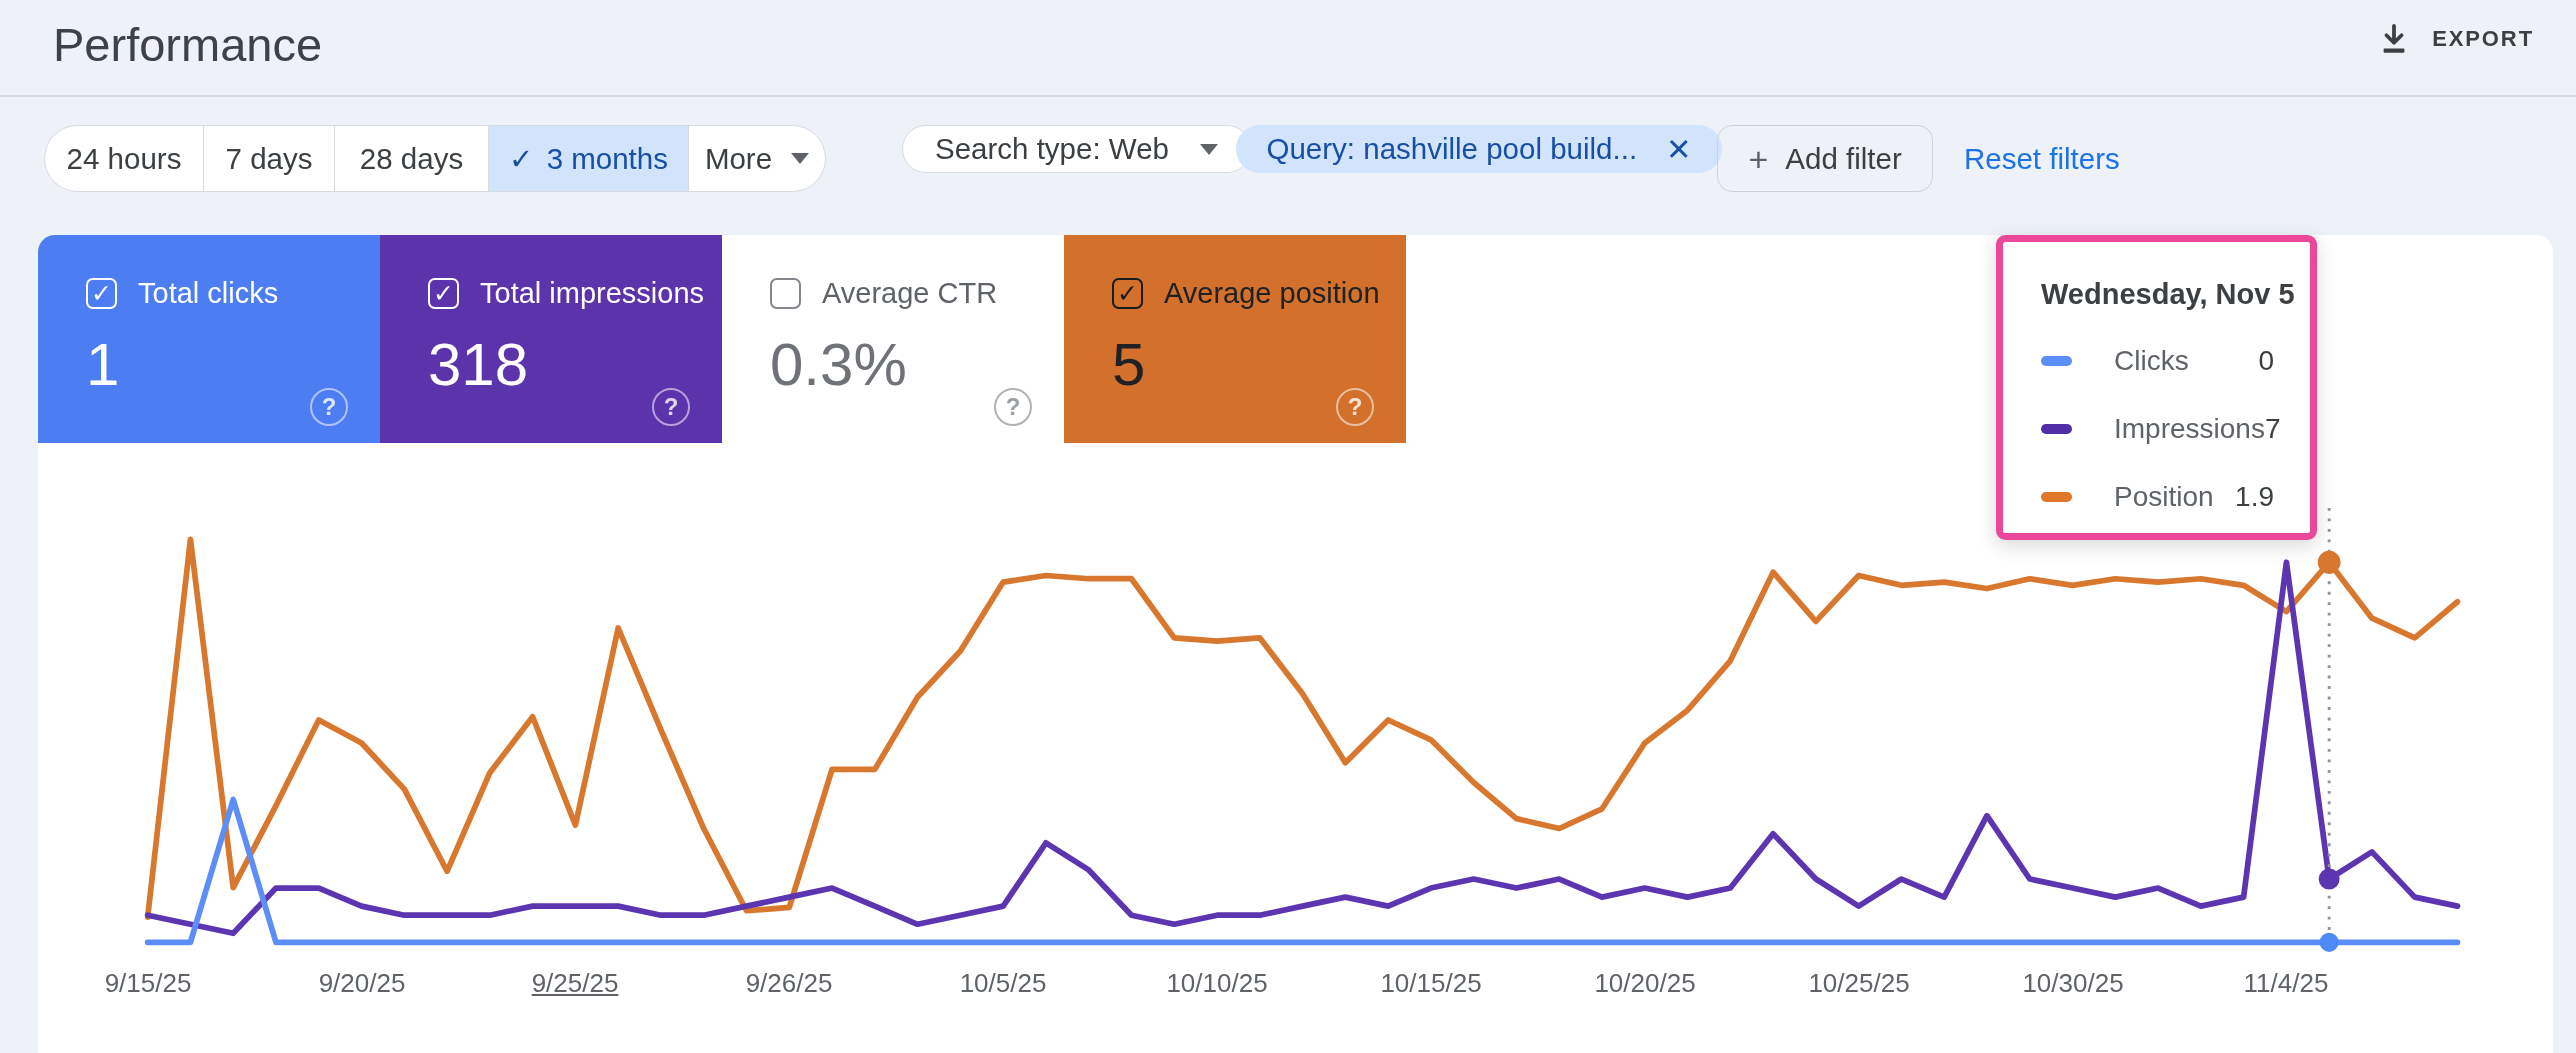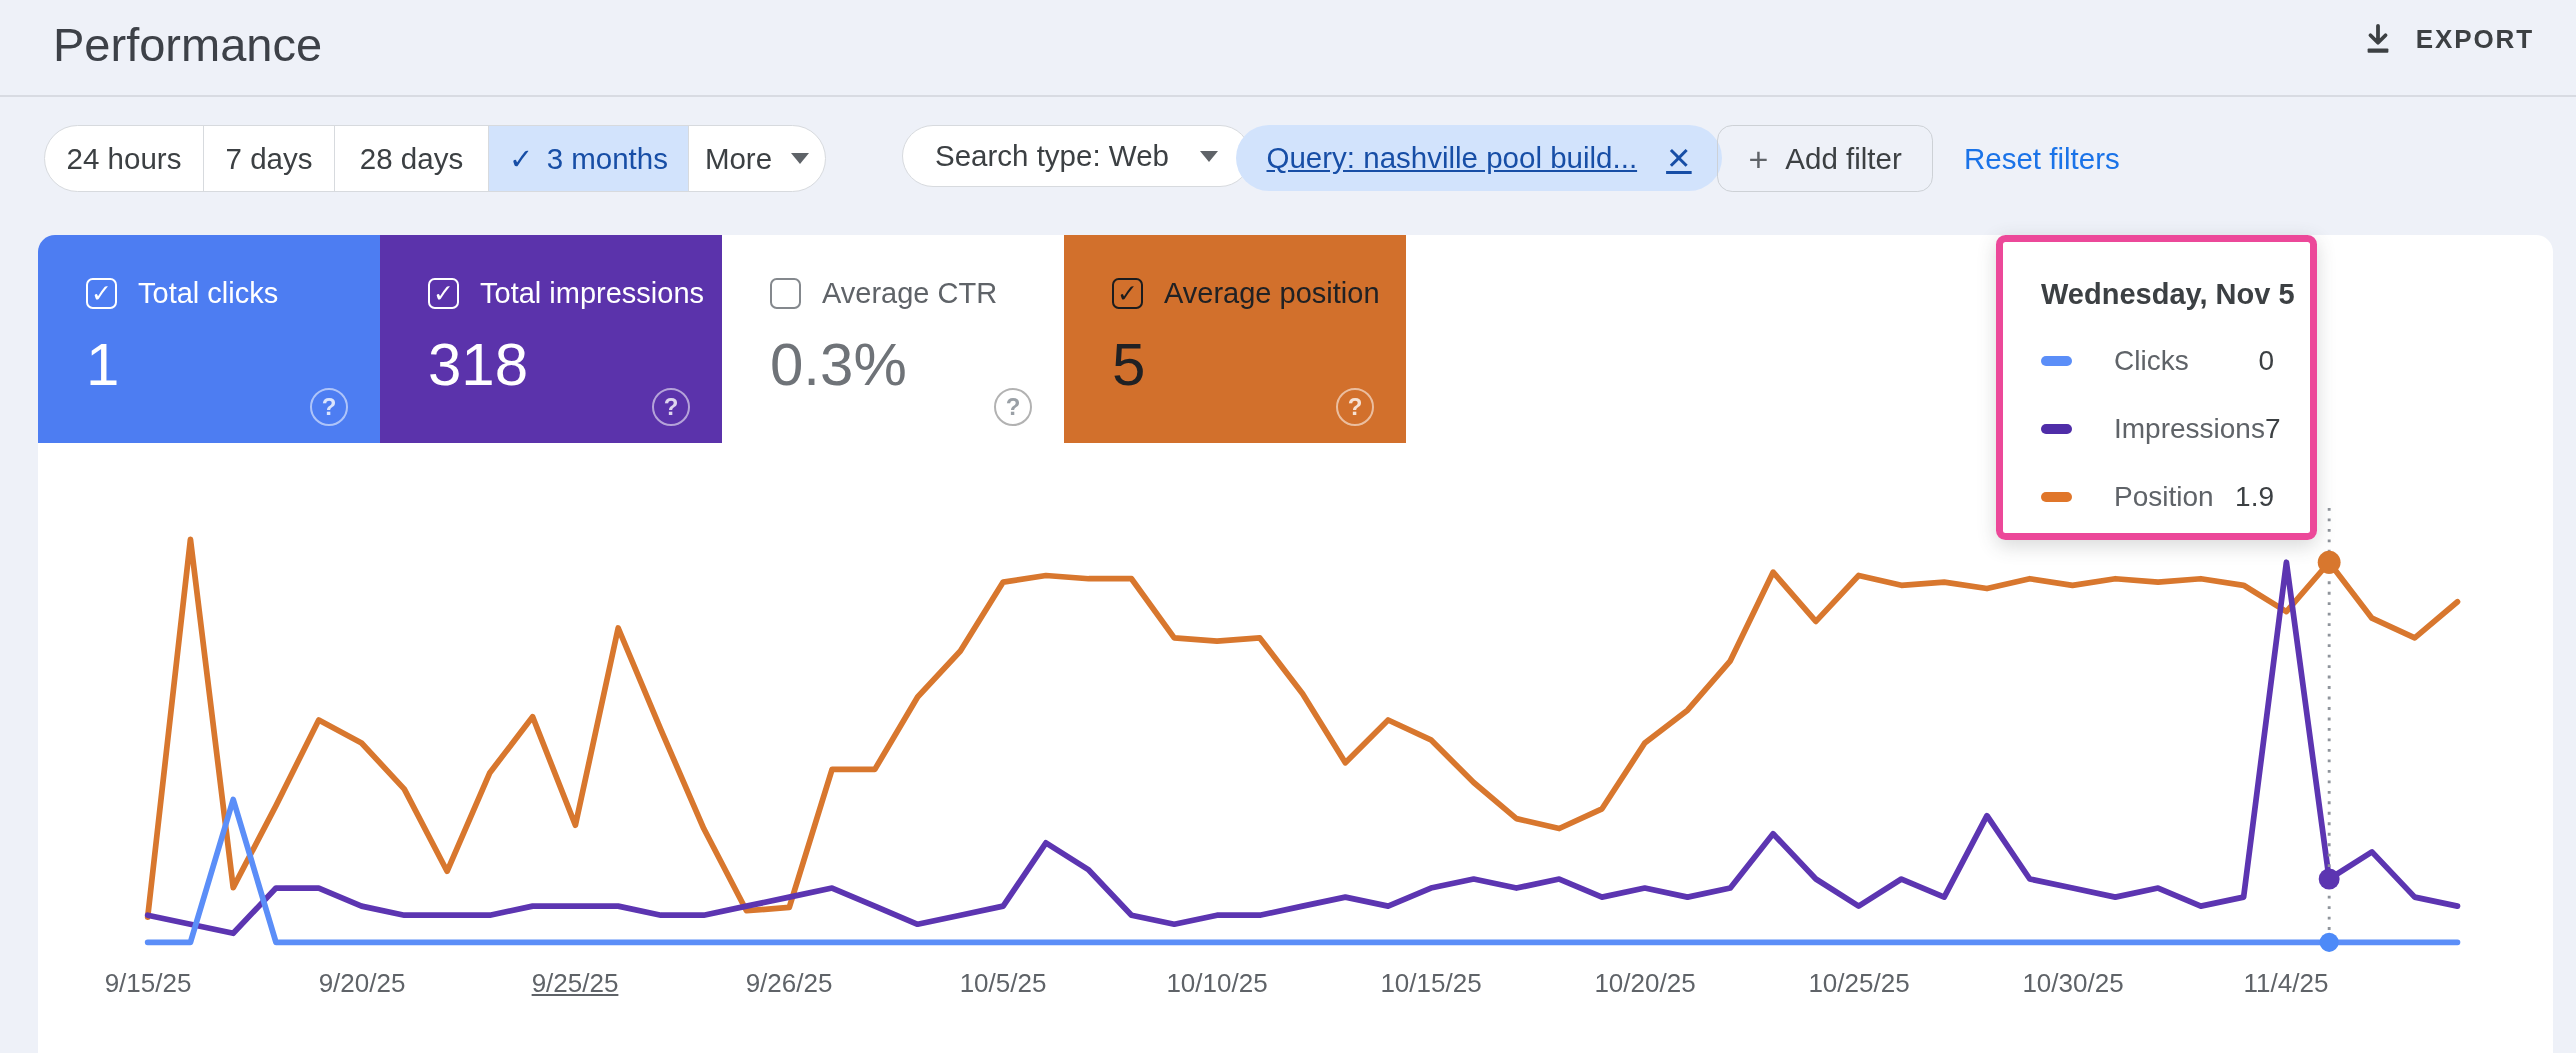--- a/index.html
+++ b/index.html
@@ -3,40 +3,40 @@
 <meta charset="utf-8">
 <style>
   html,body{margin:0;padding:0;width:2576px;height:1054px;overflow:hidden;}
   body{font-family:"Liberation Sans","DejaVu Sans",sans-serif;background:#eef1f8;}
   .page{position:relative;width:2576px;height:1054px;background:#eef1f8;color:#3c4043;}
 
   
   .page-title{position:absolute;left:53px;top:17px;font-size:47px;font-weight:400;color:#3d4148;margin:0;}
   .export-btn{position:absolute;right:36px;top:21px;display:flex;align-items:center;gap:21px;
     background:none;border:none;cursor:pointer;font-family:inherit;
-    font-size:26px;font-weight:700;letter-spacing:1.9px;color:#3c4043;}
+    font-size:22px;font-weight:700;letter-spacing:1.9px;color:#3c4043;}
   .hdr-divider{position:absolute;left:0;top:95px;width:2576px;height:1.9px;background:#d8dbe2;}
 
   
   .toolbar{position:absolute;left:0;top:125px;width:2576px;height:67px;}
   .segmented{position:absolute;left:44px;top:0;height:67px;display:flex;background:#fff;
     border:1.9px solid #d7dade;border-radius:35px;overflow:hidden;box-sizing:border-box;}
   .seg{border:none;background:transparent;font-family:inherit;font-size:29.5px;color:#3c4043;
     display:flex;align-items:center;justify-content:center;gap:13.3px;cursor:pointer;padding:0;}
   .seg + .seg{border-left:1.9px solid #d7dade;}
   .seg.w1{width:158px}.seg.w2{width:131px}.seg.w3{width:154px}.seg.w4{width:200px}.seg.w5{width:137px}
   .seg.selected{background:#d2e3fc;color:#174ea6;}
   .seg .check{font-size:29px;font-weight:400;}
   .caret{width:0;height:0;border-left:9.5px solid transparent;border-right:9.5px solid transparent;
     border-top:11.4px solid #5f6368;display:inline-block;margin-left:5.7px;}
-  .pill{position:absolute;left:902px;top:0;height:62px;box-sizing:border-box;display:flex;align-items:center;gap:25px;
+  .pill{position:absolute;left:902px;top:0;height:48px;box-sizing:border-box;display:flex;align-items:center;gap:25px;
     padding:0 32px;background:#fff;border:1.9px solid #d7dade;border-radius:35px;
     font-family:inherit;font-size:29.5px;color:#3c4043;cursor:pointer;}
-  .chip{position:absolute;left:1236px;top:0;height:66px;box-sizing:border-box;display:flex;align-items:center;gap:29px;
-    padding:0 30.5px;background:#d2e3fc;border-radius:35px;font-size:29.5px;color:#174ea6;cursor:pointer;text-decoration:underline;}
+  .chip{position:absolute;left:1236px;top:0;height:48px;box-sizing:border-box;display:flex;align-items:center;gap:29px;
+    padding:0 30.5px;background:#d2e3fc;border-radius:35px;font-size:29.5px;color:#174ea6;cursor:pointer;}
   .chip-x{background:none;border:none;font-size:30.5px;color:#174ea6;cursor:pointer;padding:0;line-height:1;font-family:inherit;}
   .add-filter{position:absolute;left:1717px;top:0;height:67px;box-sizing:border-box;display:flex;align-items:center;gap:17px;
     padding:0 30.5px;background:transparent;border:1.9px solid #cdd1d6;border-radius:15.2px;
     font-family:inherit;font-size:29.5px;color:#3c4043;cursor:pointer;}
   .plus{font-size:34px;font-weight:400;color:#5f6368;line-height:1;}
   .reset-link{position:absolute;left:1964px;top:0;height:67px;display:flex;align-items:center;
     font-size:29.5px;color:#1a73e8;cursor:pointer;text-decoration:none;}
   .last-update{position:absolute;right:21px;top:0;height:67px;display:flex;align-items:center;
     font-size:29.5px;color:#5f6368;}
 

